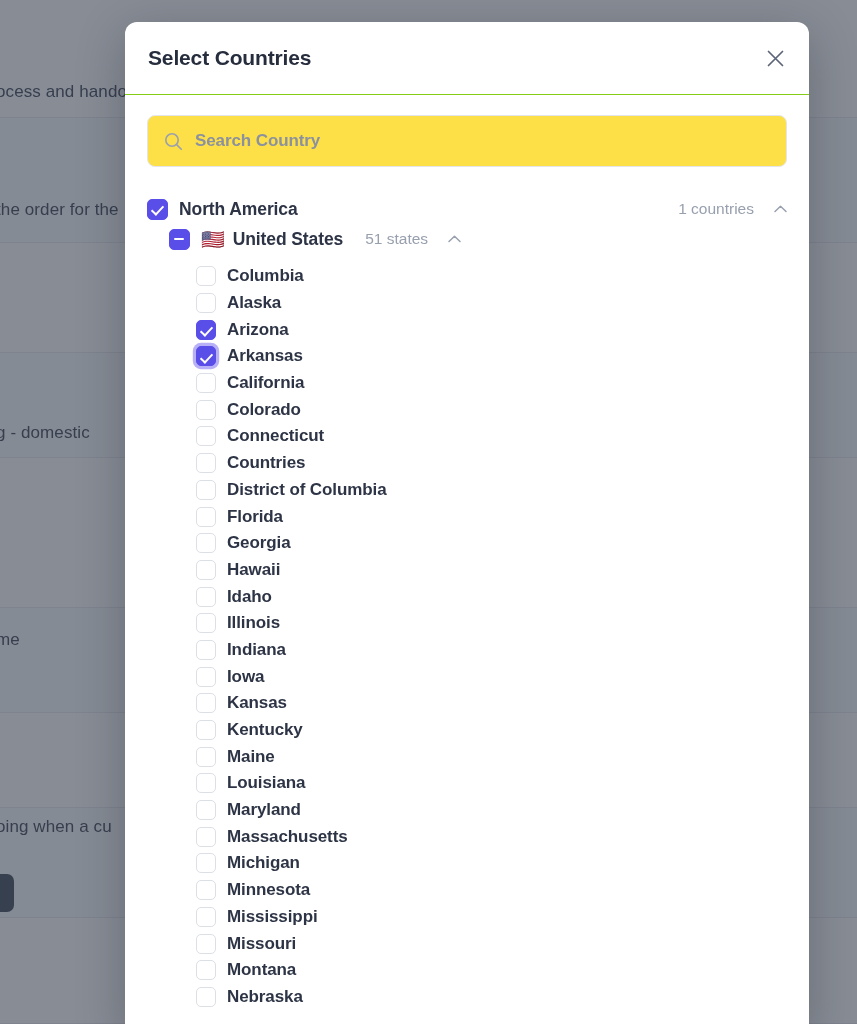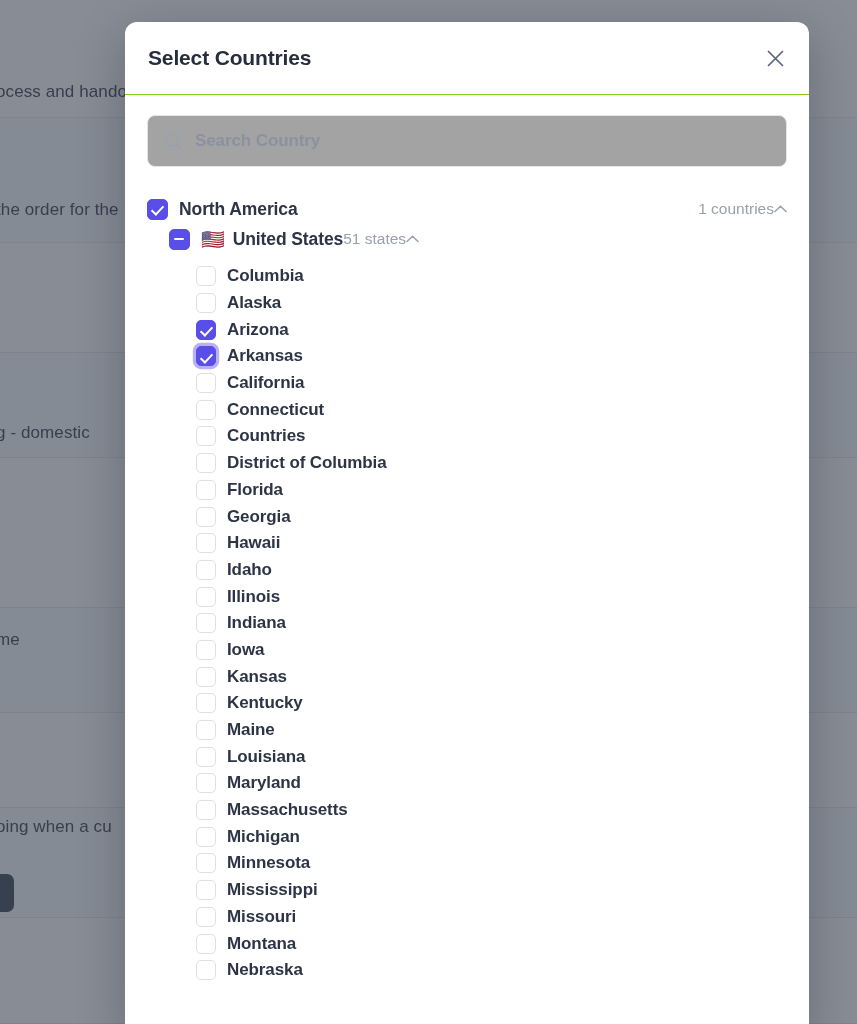--- a/index.html
+++ b/index.html
@@ -100,21 +100,21 @@
   
   .search-wrap {
     flex: 0 0 auto;
     padding: 20px 22px 0 22px;
   }
   .search-box {
     position: relative;
     height: 52px;
     border: 1px solid #e3e5ea;
     border-radius: 8px;
-    background: #a3a3a3;
+    background: #fde047;
     display: flex;
     align-items: center;
   }
   .search-icon {
     margin-left: 16px;
     display: flex;
     align-items: center;
     flex: 0 0 auto;
   }
   .search-input {
@@ -166,28 +166,28 @@
   .flag {
     margin-left: 11px;
     font-size: 19px;
     line-height: 1;
     font-family: "DejaVu Sans", sans-serif;
   }
 
   .meta {
     display: inline-flex;
     align-items: center;
-    gap: 0;
+    gap: 20px;
     font-size: 15.5px;
     color: #98a0ae;
     white-space: nowrap;
     cursor: pointer;
   }
   .group-row .meta { position: absolute; right: 0; }
-  .country-row .meta { }
+  .country-row .meta { margin-left: 22px; }
 
   
   .cb {
     position: relative;
     width: 21px;
     height: 21px;
     border-radius: 5px;
     border: 1.6px solid #dcdfe5;
     background: #fff;
     flex: 0 0 auto;
@@ -315,20 +315,24 @@
         <div class="tree-row state-row">
           <span class="cb checked focused"></span>
           <span class="row-label">Arkansas</span>
         </div>
         <div class="tree-row state-row">
           <span class="cb"></span>
           <span class="row-label">California</span>
         </div>
         <div class="tree-row state-row">
           <span class="cb"></span>
+          <span class="row-label">Colorado</span>
+        </div>
+        <div class="tree-row state-row">
+          <span class="cb"></span>
           <span class="row-label">Connecticut</span>
         </div>
         <div class="tree-row state-row">
           <span class="cb"></span>
           <span class="row-label">Countries</span>
         </div>
         <div class="tree-row state-row">
           <span class="cb"></span>
           <span class="row-label">District of Columbia</span>
         </div>

